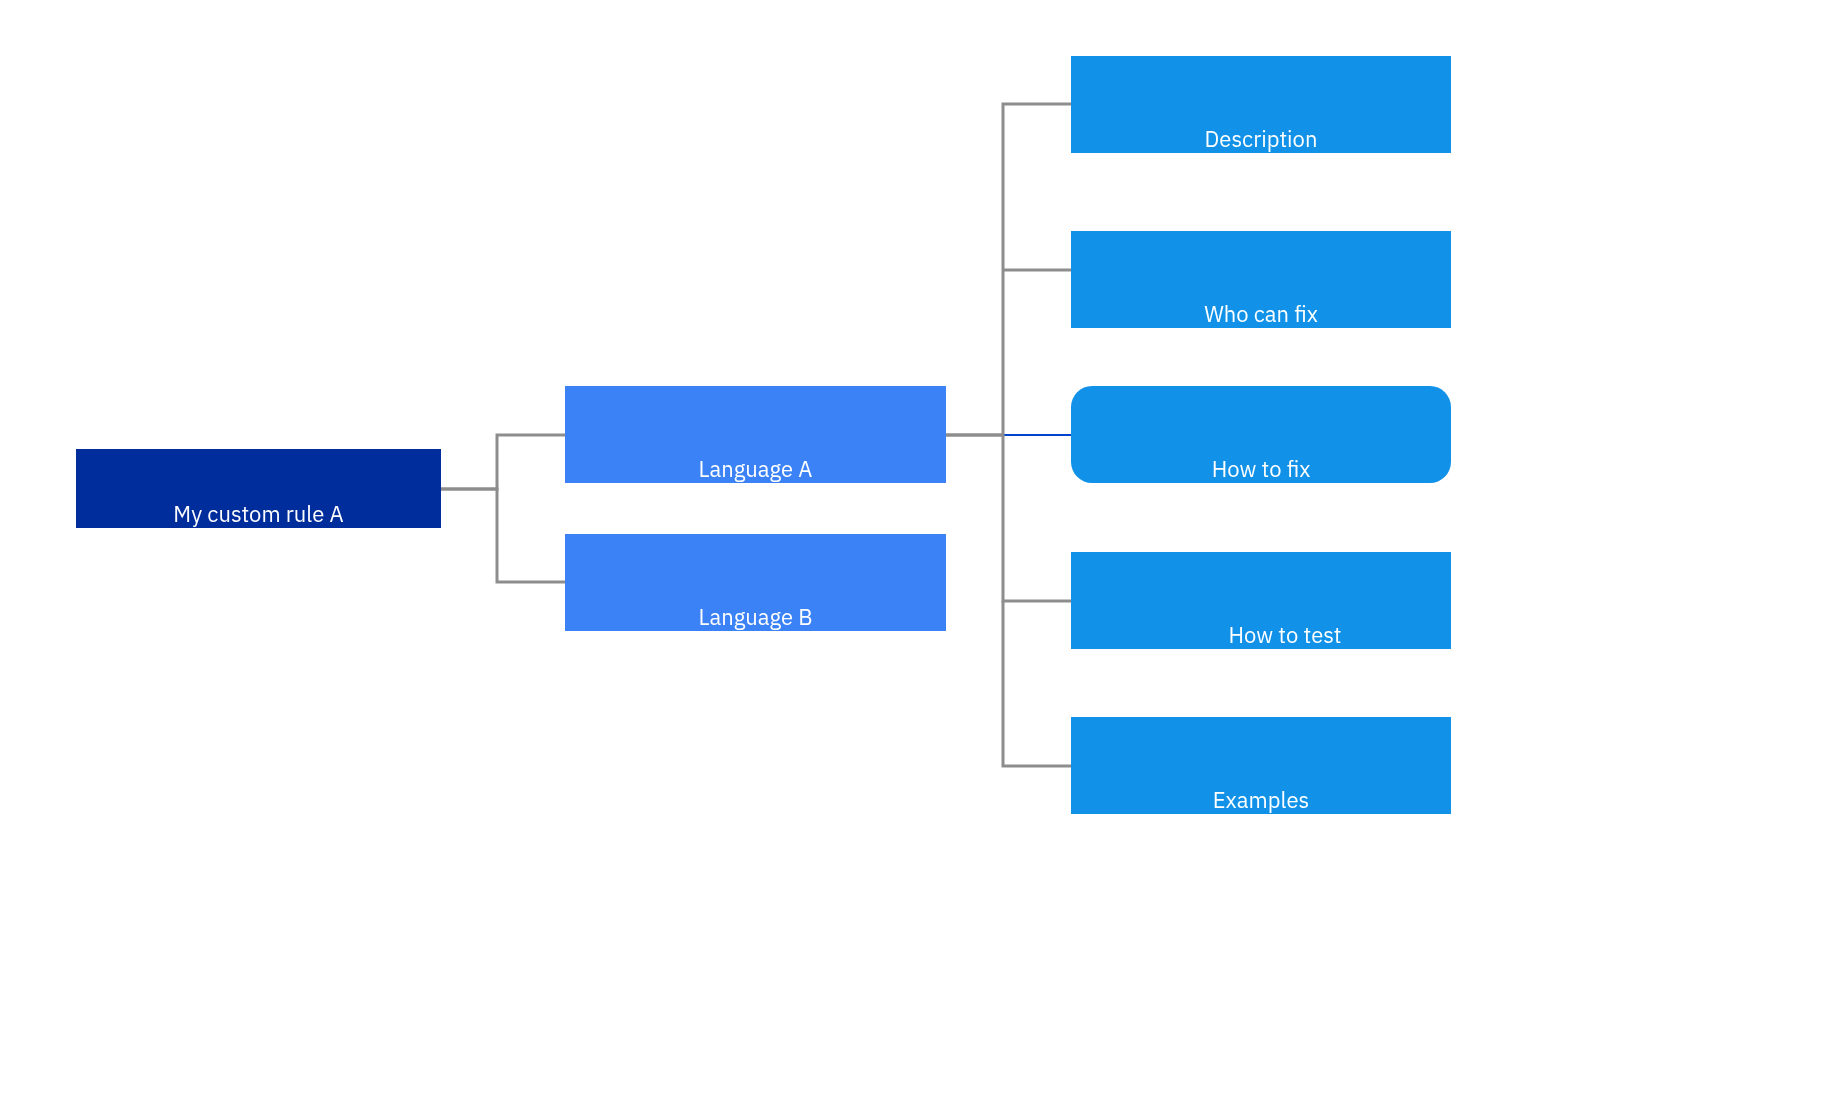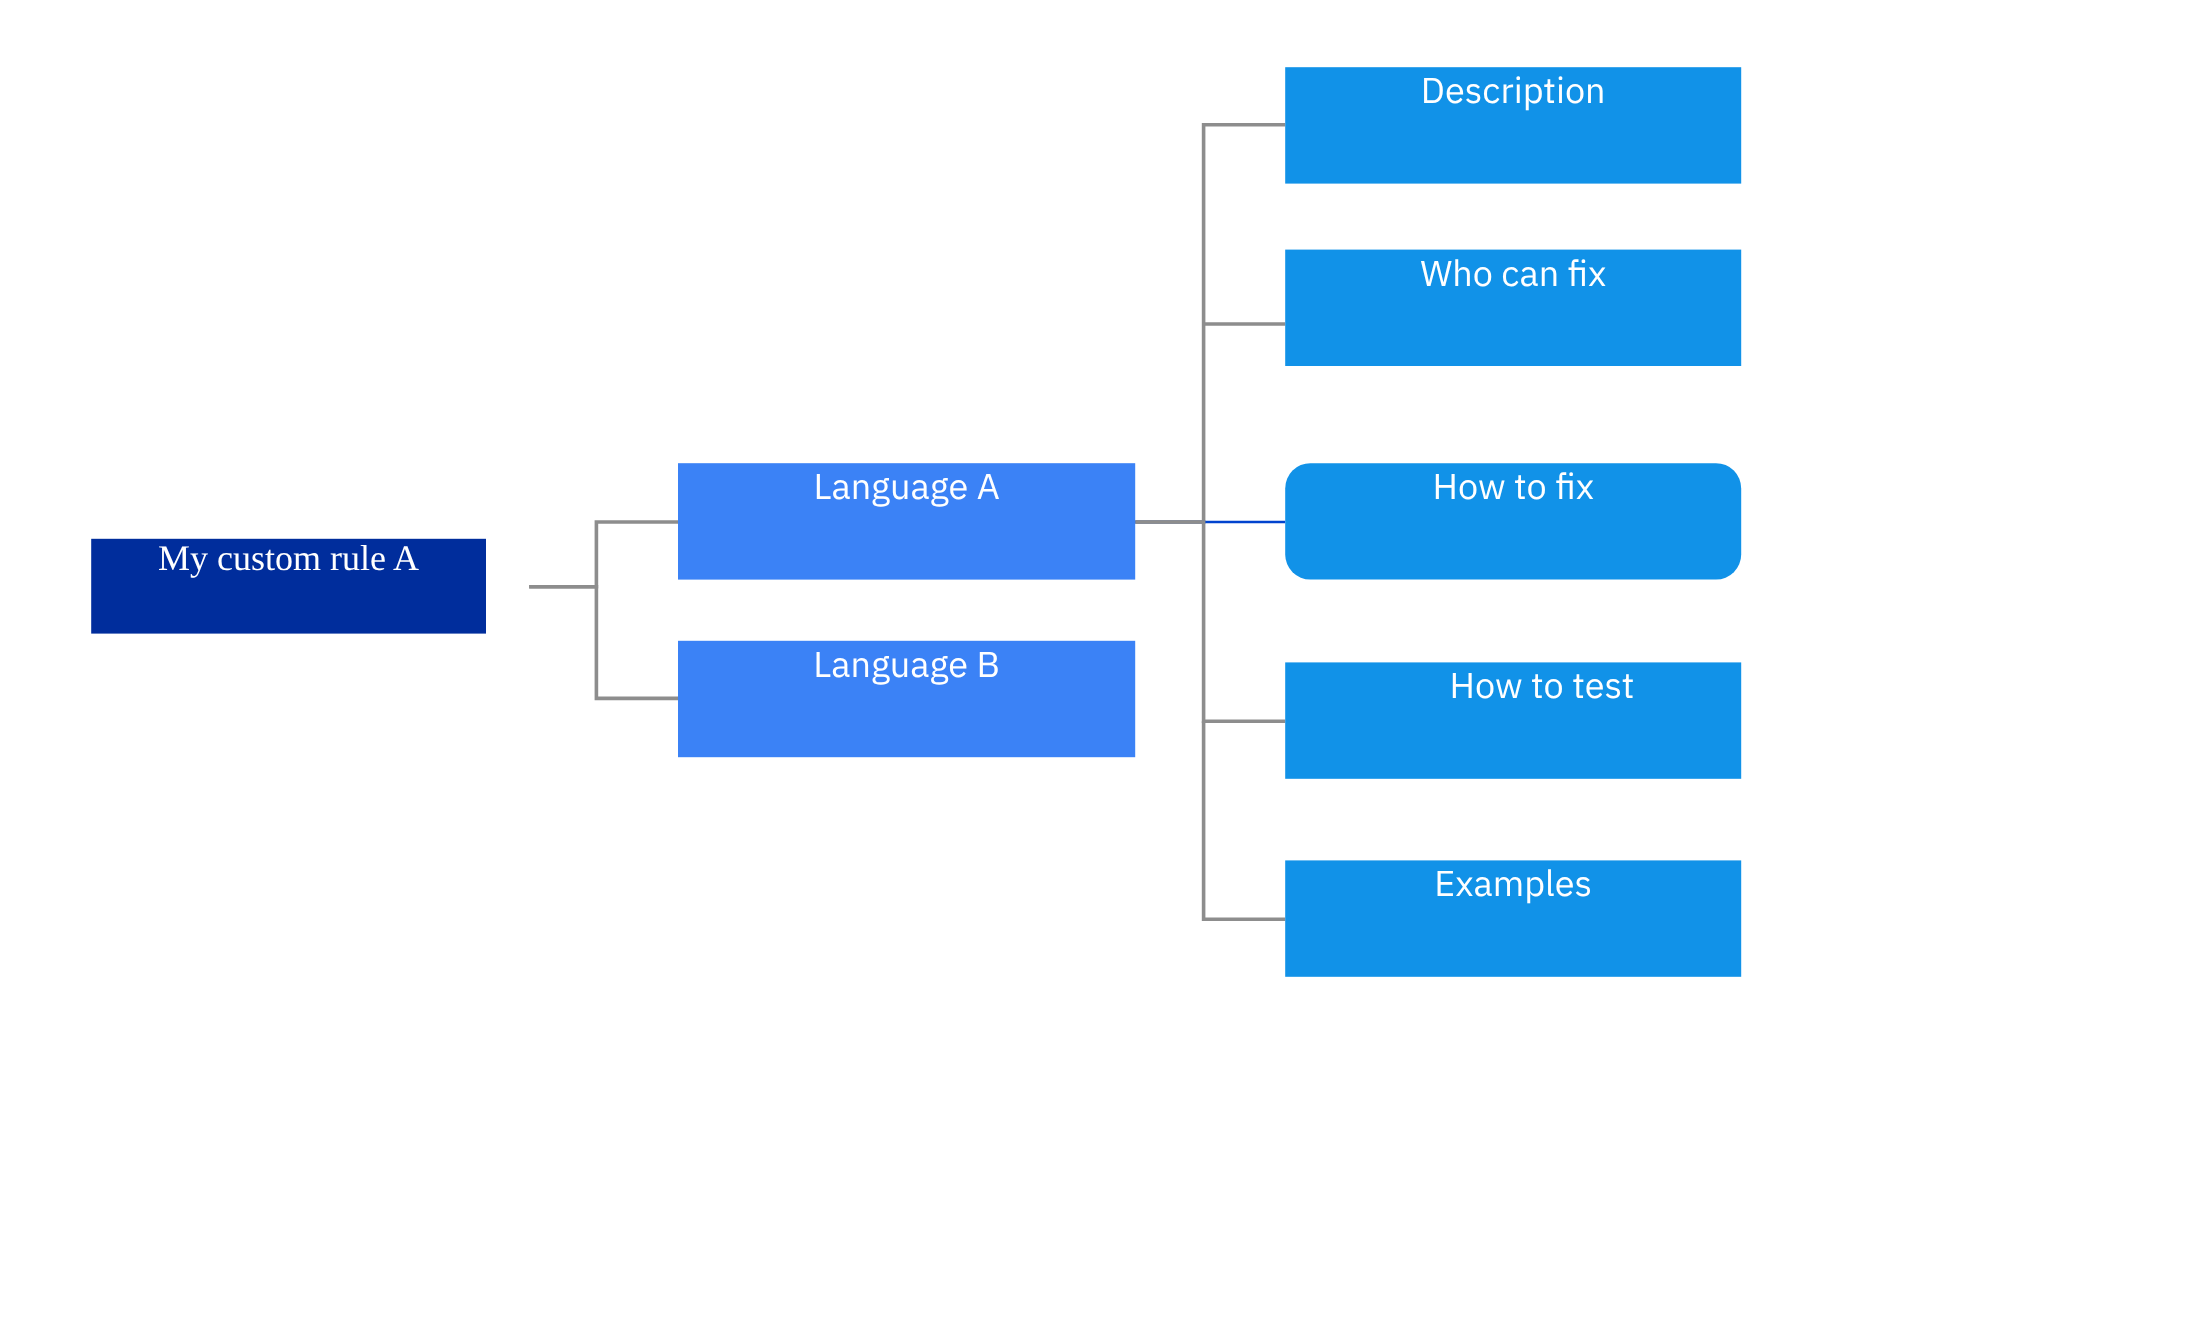--- a/index.html
+++ b/index.html
@@ -9,24 +9,24 @@
     font-family: "IBM Plex Sans", -apple-system, BlinkMacSystemFont, "Segoe UI", Roboto, "Helvetica Neue", Arial, sans-serif;
   }
   .canvas {
     position: relative;
     width: 1822px;
     height: 1108px;
   }
   .node {
     position: absolute;
     display: flex;
-    align-items: flex-start;
+    align-items: flex-end;
     justify-content: center;
     color: #ffffff;
-    font-size: 30px;
+    font-size: 22px;
     font-weight: 400;
     box-sizing: border-box;
   }
   .root   { background: #002d9c; }
   .branch { background: #3b82f6; }
   .leaf   { background: #1192e8; }
   svg.connectors {
     position: absolute;
     left: 0;
     top: 0;
@@ -45,35 +45,35 @@
     <path d="M 441 489 H 497 V 435 H 565" fill="none" stroke="#8d8d8d" stroke-width="3"></path>
     <path d="M 441 489 H 497 V 582 H 565" fill="none" stroke="#8d8d8d" stroke-width="3"></path>
 
     <path d="M 946 435 H 1003 V 104 H 1071" fill="none" stroke="#8d8d8d" stroke-width="3"></path>
     <path d="M 1003 270 H 1071" fill="none" stroke="#8d8d8d" stroke-width="3"></path>
     <path d="M 946 435 H 1071" fill="none" stroke="#0043ce" stroke-width="2"></path>
     <path d="M 946 435 H 1003 V 601 H 1071" fill="none" stroke="#8d8d8d" stroke-width="3"></path>
     <path d="M 1003 601 V 766 H 1071" fill="none" stroke="#8d8d8d" stroke-width="3"></path>
   </svg>
 
-  <div class="node root" style="left:76px; top:449px; width:329px; height:79px;font-family:Liberation Serif, serif;">
+  <div class="node root" style="left:76px; top:449px; width:365px; height:79px;">
     <span>My custom rule A</span>
   </div>
 
   <div class="node branch" style="left:565px; top:386px; width:381px; height:97px;">
     <span>Language A</span>
   </div>
   <div class="node branch" style="left:565px; top:534px; width:381px; height:97px;">
     <span>Language B</span>
   </div>
 
   <div class="node leaf" style="left:1071px; top:56px; width:380px; height:97px;">
     <span>Description</span>
   </div>
-  <div class="node leaf" style="left:1071px; top:208px; width:380px; height:97px;">
+  <div class="node leaf" style="left:1071px; top:231px; width:380px; height:97px;">
     <span>Who can fix</span>
   </div>
   <div class="node leaf" style="left:1071px; top:386px; width:380px; height:97px;border-radius:21px;">
     <span>How to fix</span>
   </div>
   <div class="node leaf" style="left:1071px; top:552px; width:380px; height:97px;padding-left:48px;">
     <span>How to test</span>
   </div>
   <div class="node leaf" style="left:1071px; top:717px; width:380px; height:97px;">
     <span>Examples</span>

